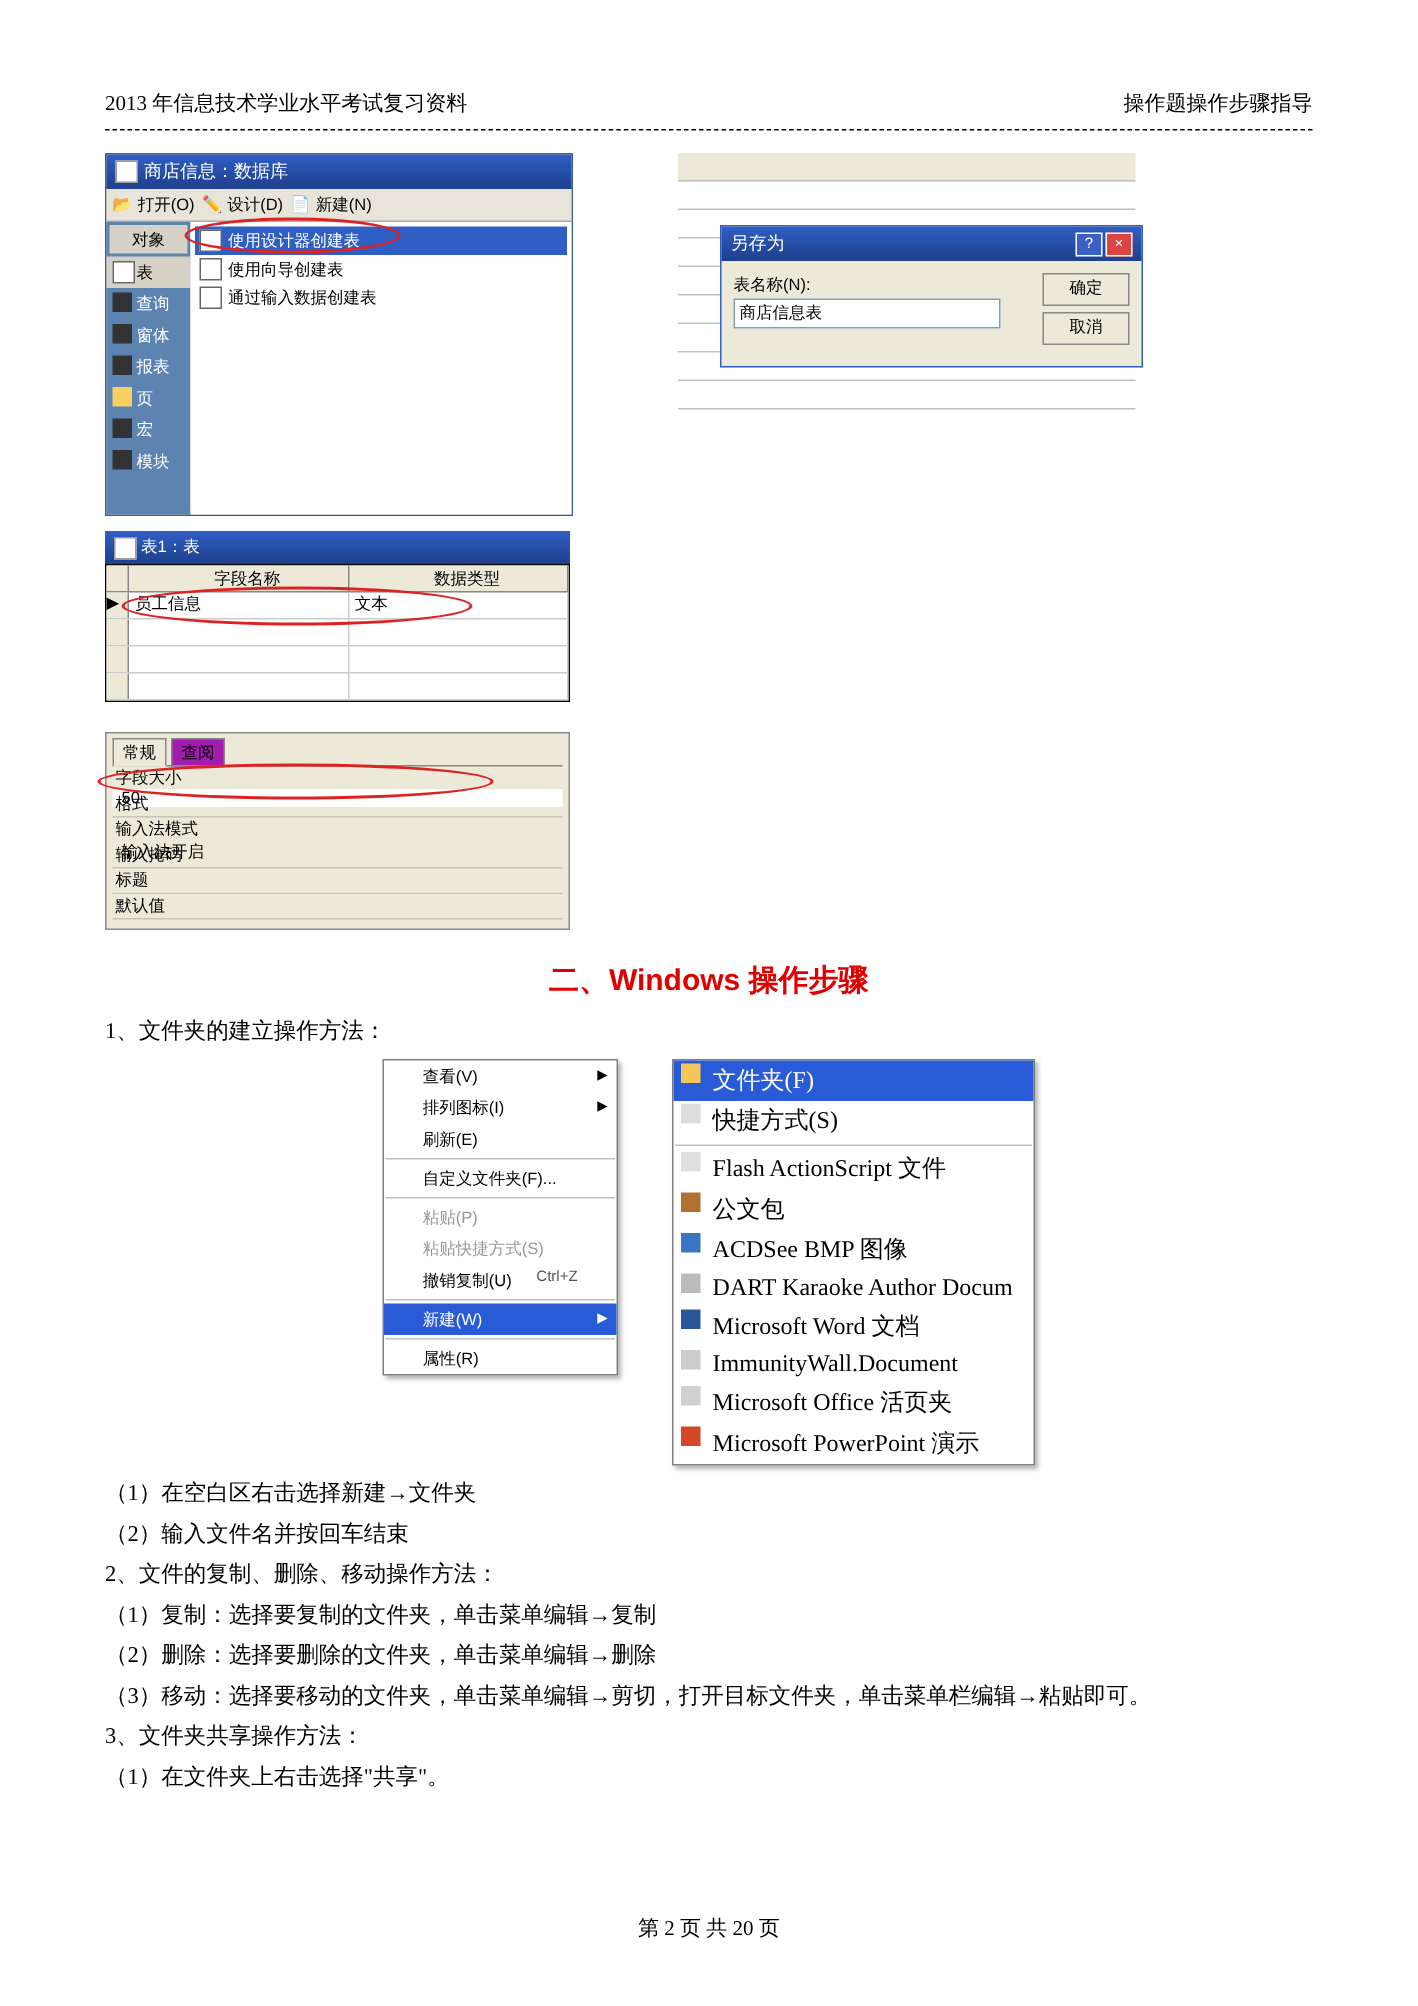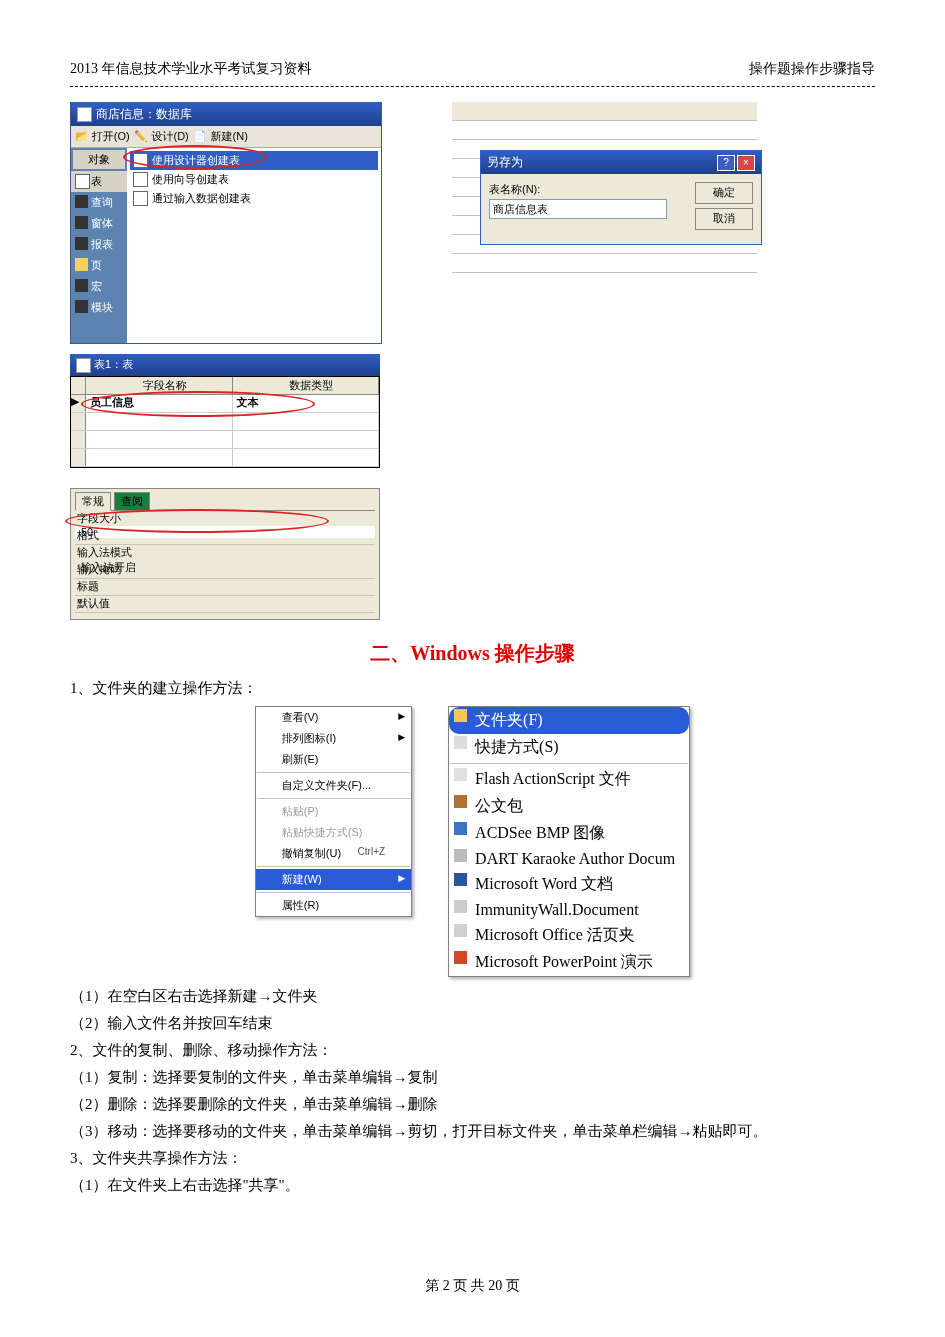--- a/index.html
+++ b/index.html
@@ -163,37 +163,37 @@
   .tbl-title {
     background: linear-gradient(#2f5fc5, #1e3f8b);
     color:#fff; padding:3px 6px;
   }
   .tbl-grid {
     border:1px solid #000; background:#fff;
   }
   .tbl-head { display:flex; background:#ece9d8; border-bottom:1px solid #888;gap:12px;}
   .tbl-head div { flex:1; text-align:center; border-right:1px solid #888; font-size:11px; padding:1px 0;}
   .tbl-row { display:flex; height:17px; border-bottom:1px solid #ccc;}
-  .tbl-cell { flex:1; border-right:1px solid #ccc; padding:0 4px; font-size:11px;font-weight:bold;}
+  .tbl-cell { flex:1; border-right:1px solid #ccc; padding:0 4px; font-size:11px;}
   .row-handle { width:14px; background:#ece9d8; border-right:1px solid #888;}
 
   .prop-pane { margin-top:20px; background:#ece9d8; border:1px solid #888; padding:0 4px 6px 4px;}
   .prop-tabs { padding-top:2px; }
-  .prop-tab { display:inline-block; padding:1px 6px; border:1px solid #888; background:#15803d; font-size:11px; position:relative; top:1px;}
+  .prop-tab { display:inline-block; padding:1px 6px; border:1px solid #888; background:#a21caf; font-size:11px; position:relative; top:1px;}
   .prop-tab.sel { border-bottom:1px solid #ece9d8; background:#ece9d8;}
   .prop-grid { border-top:1px solid #888; background:#ece9d8; }
   .prop-row { display:flex; border-bottom:1px solid #c8c4b8; height:16px;flex-direction:column; }
   .prop-label { width:110px; font-size:11px; padding:0 2px;}
   .prop-val { flex:1; font-size:11px; padding:0 6px; background:#ece9d8;}
 
   
   .sect-heading {
     text-align: center;
     color: #e00000;
-    font-family: Liberation Serif, serif;
+    font-family: Liberation Sans, sans-serif;
     font-weight: bold;
     font-size: 20px;
     margin: 20px 0 8px 0;
   }
   .body-text {
     font-size: 15px;
     line-height: 1.8;
   }
 
   
@@ -214,21 +214,21 @@
   .ctx-item.disabled { color:#999; }
   .ctx-item.sel { background:#2a5bd7; color:#fff; }
   .ctx-sep { border-top:1px solid #c0c0c0; margin:2px 1px; height:0;}
   .ctx-arrow { position:absolute; right:6px; top:4px; font-size:9px;}
   .sub-menu {
     position:relative;
     background:#fff;
     border:1px solid #808080;
     box-shadow: 2px 2px 3px rgba(0,0,0,.3);
   }
-  .sub-item { padding:3px 14px 3px 26px; position:relative; white-space:nowrap;border-radius:10px;}
+  .sub-item { padding:3px 14px 3px 26px; position:relative; white-space:nowrap;}
   .sub-item.sel { background:#2a5bd7; color:#fff; }
   .sub-icon { position:absolute; left:5px; top:2px; width:14px; height:14px;}
   .ctx-row { display:flex; align-items:flex-start;gap:36px; }
 
   .footer {
     position: absolute;
     bottom: 42px;
     left: 0; right: 0;
     text-align: center;
     font-size: 14px;

